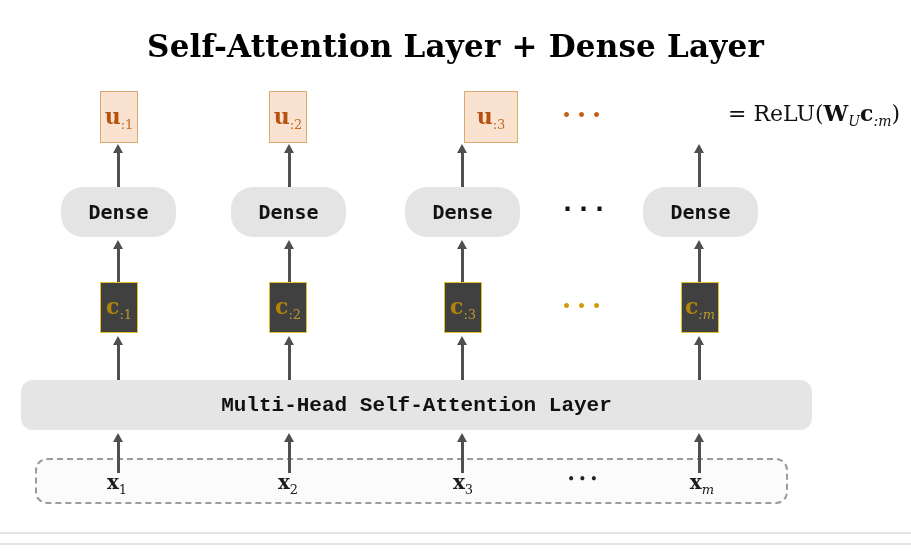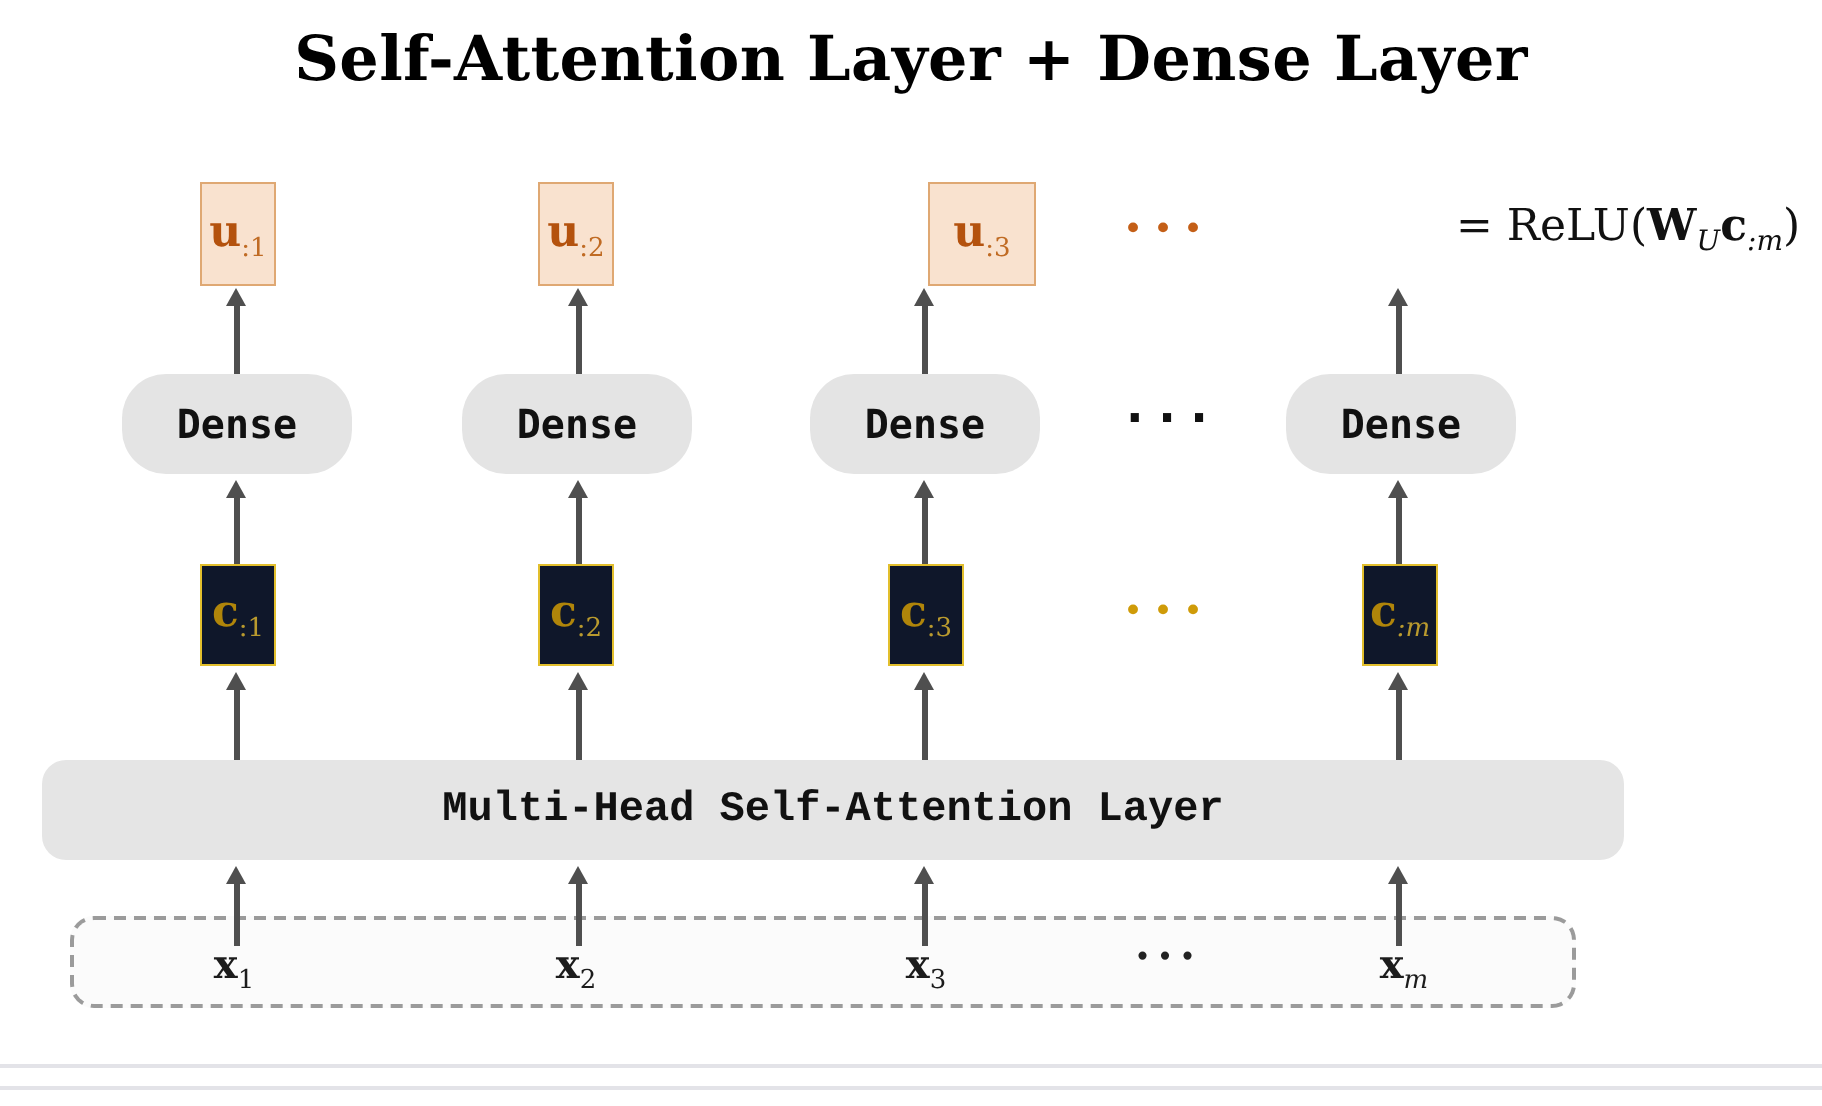--- a/index.html
+++ b/index.html
@@ -1,27 +1,27 @@
 <!DOCTYPE html>
 <html><head>
 <meta charset="utf-8">
 <style>
   html,body { margin:0; padding:0; background:#fff; }
   .stage { position:relative; width:911px; height:553px; background:#ffffff;
            font-family:"DejaVu Serif", serif; overflow:hidden; }
 
-  .title { position:absolute; top:12px; left:0; width:911px; text-align:center;
+  .title { position:absolute; top:28px; left:0; width:911px; text-align:center;
            font-size:31px; font-weight:bold; color:#000; letter-spacing:.2px; }
 
   
   .ubox { position:absolute; top:91px; height:52px; box-sizing:border-box;
           background:#f9e2cf; border:1.5px solid #dfa873;
           display:flex; align-items:center; justify-content:center; }
   .cbox { position:absolute; top:282px; height:51px; width:38px; box-sizing:border-box;
-          background:#0f172a; border:1.5px solid #e2bf2d;
+          background:#404040; border:1.5px solid #e2bf2d;
           display:flex; align-items:center; justify-content:center; }
   .vec  { font-size:22px; font-weight:bold; white-space:nowrap; }
   .u-ink  { color:#b4520e; }
   .u-sub  { color:#c06b24; }
   .c-ink  { color:#b0850a; }
   .c-sub  { color:#b99a2e; }
   .sub { font-size:13px; font-weight:normal; vertical-align:-5px; letter-spacing:0; }
   .it  { font-style:italic; }
 
   

